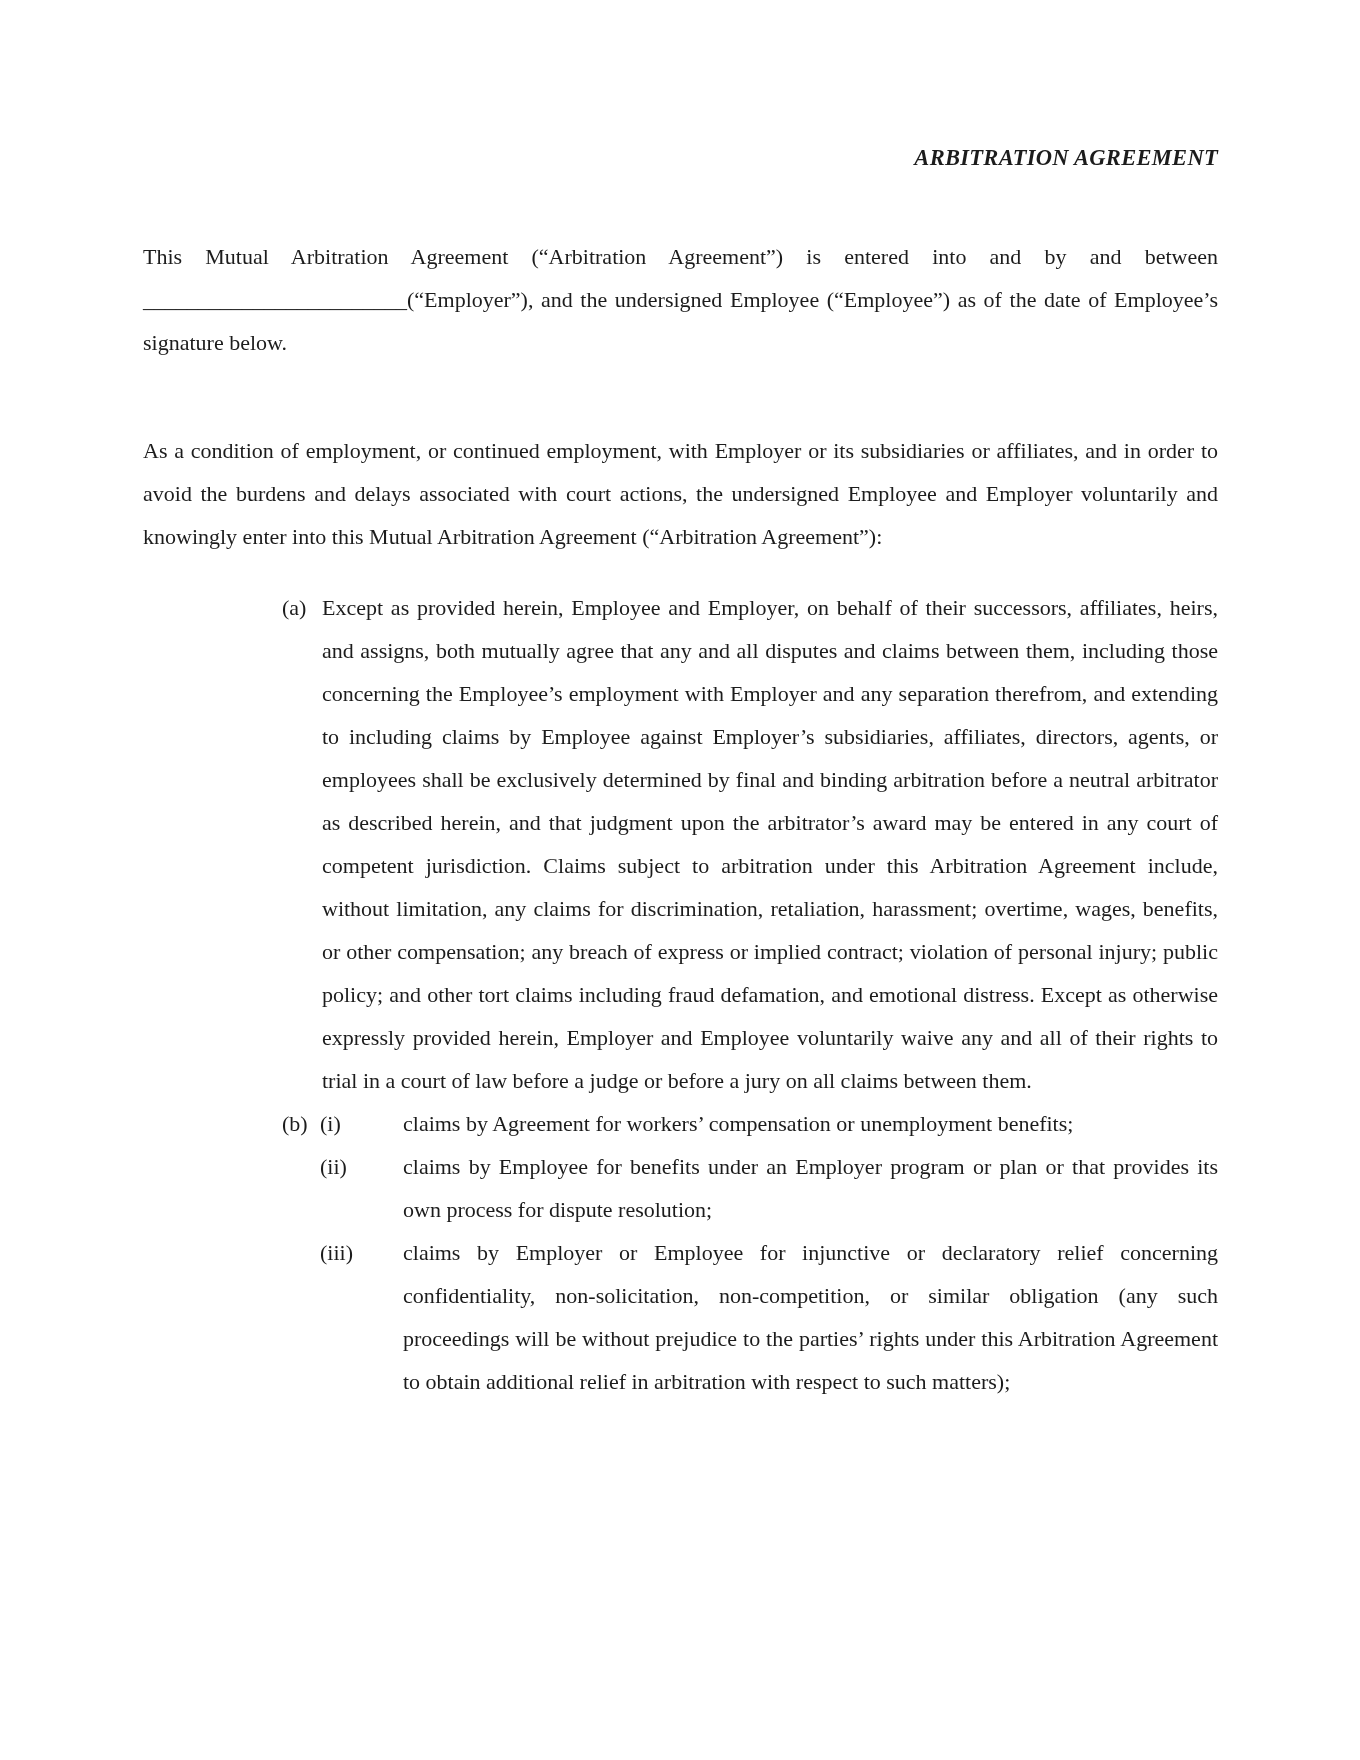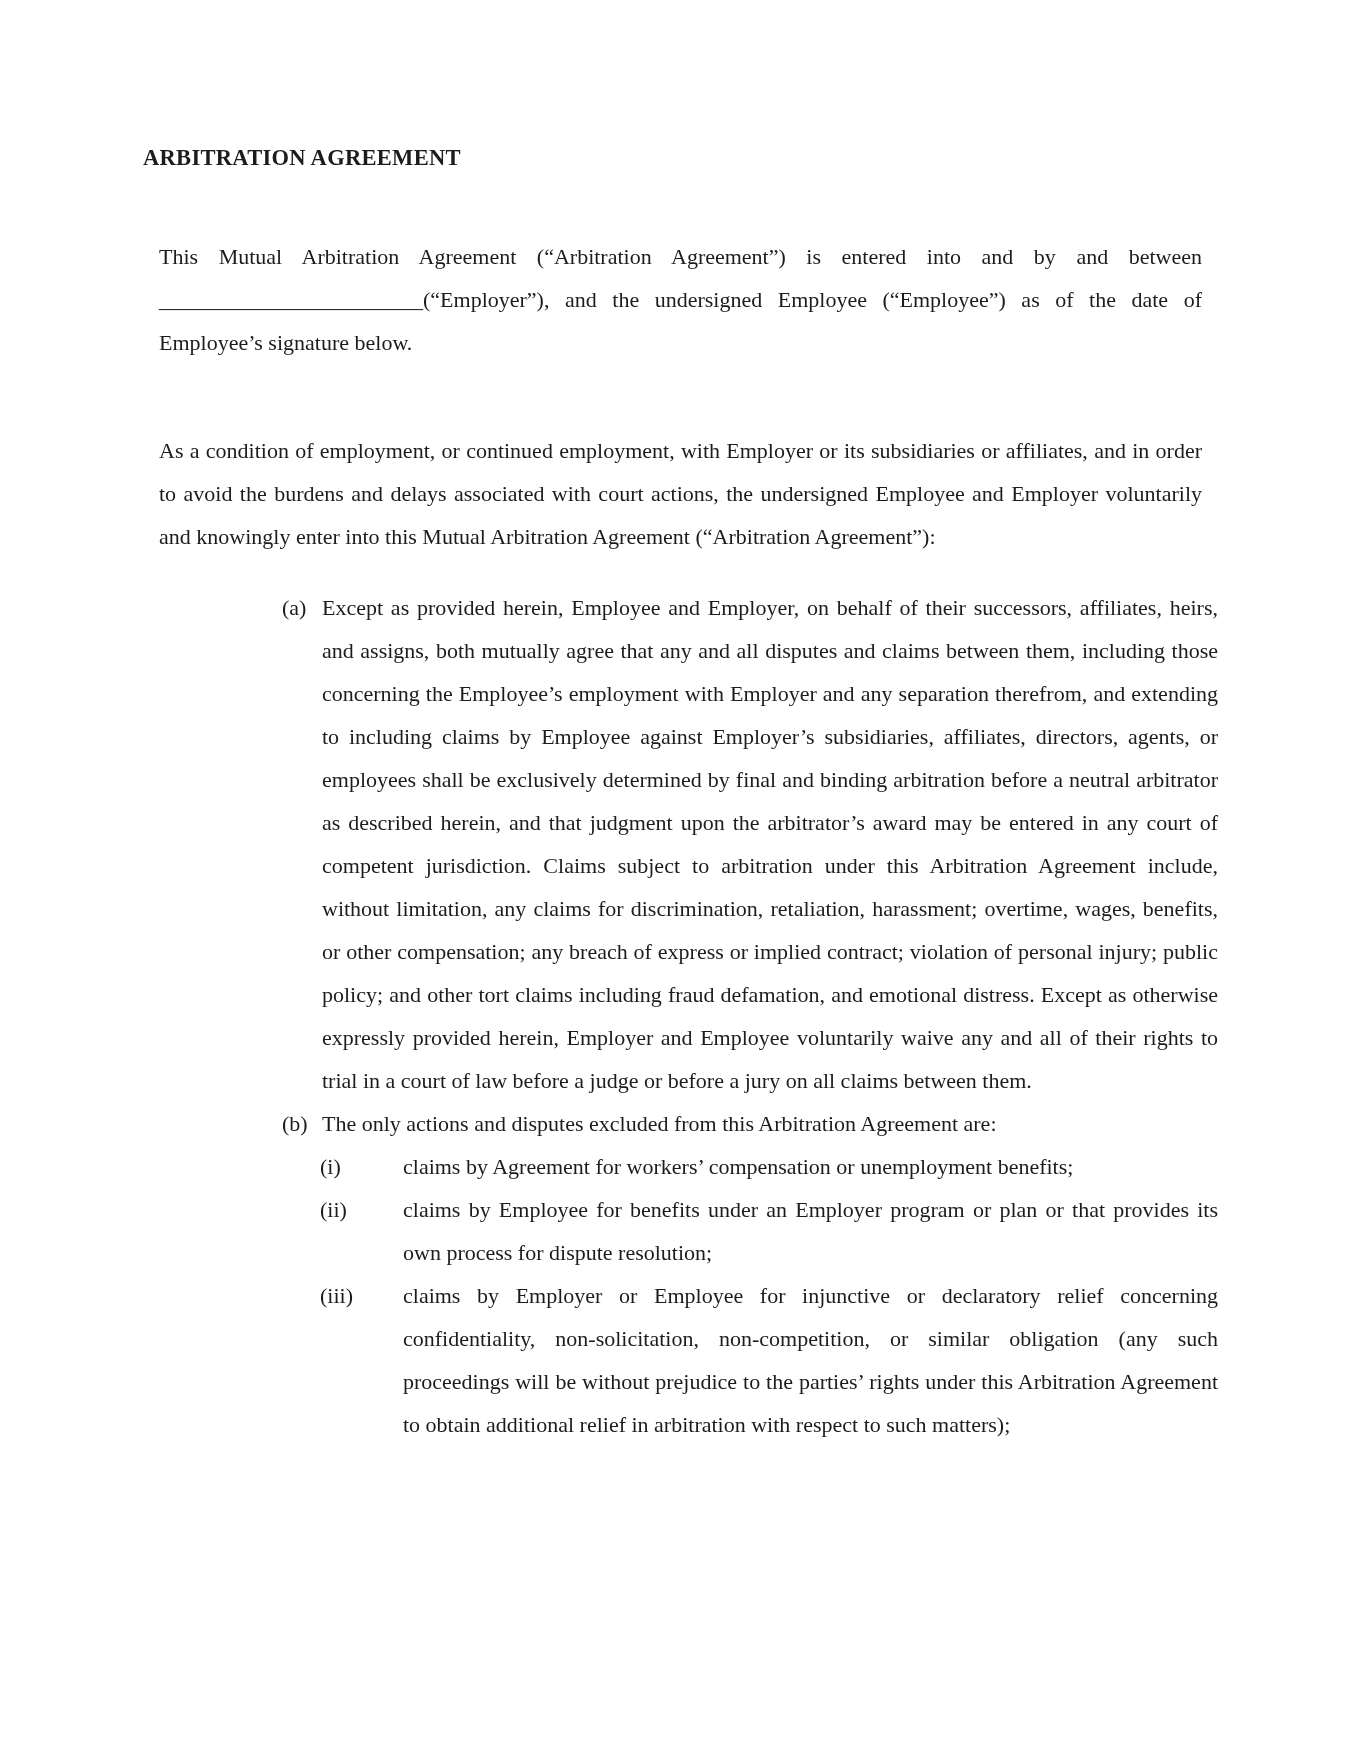--- a/index.html
+++ b/index.html
@@ -18,25 +18,26 @@
     font-size: 22px;
     line-height: 43px;
     color: #1c1c1c;
     overflow: hidden;
   }
   .title {
     margin: 0 0 65px 0;
     font-size: 22.5px;
     font-weight: bold;
     line-height: 24px;
-    text-align: left;
+    text-align: right;
     letter-spacing: 0.3px;
+    font-style: italic;
   }
   .para {
-    margin: 16px;
+    margin: 0;
     text-align: justify;
   }
   .para.intro { margin-bottom: 65px; }
   .para.condition { margin-bottom: 28px; }
   .li1 {
     position: relative;
     padding-left: 179px;
     text-align: justify;
   }
   .li1 > .marker {
@@ -66,21 +67,20 @@
 
   <p class="para condition">As a condition of employment, or continued employment, with Employer or its subsidiaries or affiliates, and in order to avoid the burdens and delays associated with court actions, the undersigned Employee and Employer voluntarily and knowingly enter into this Mutual Arbitration Agreement (“Arbitration Agreement”):</p>
 
   <div class="li1">
     <span class="marker">(a)</span>
     <span>Except as provided herein, Employee and Employer, on behalf of their successors, affiliates, heirs, and assigns, both mutually agree that any and all disputes and claims between them, including those concerning the Employee’s employment with Employer and any separation therefrom, and extending to including claims by Employee against Employer’s subsidiaries, affiliates, directors, agents, or employees shall be exclusively determined by final and binding arbitration before a neutral arbitrator as described herein, and that judgment upon the arbitrator’s award may be entered in any court of competent jurisdiction. Claims subject to arbitration under this Arbitration Agreement include, without limitation, any claims for discrimination, retaliation, harassment; overtime, wages, benefits, or other compensation; any breach of express or implied contract; violation of personal injury; public policy; and other tort claims including fraud defamation, and emotional distress. Except as otherwise expressly provided herein, Employer and Employee voluntarily waive any and all of their rights to trial in a court of law before a judge or before a jury on all claims between them.</span>
   </div>
 
   <div class="li1">
     <span class="marker">(b)</span>
-    <span>The only actions and disputes excluded from this Arbitration Agreement are:</span>
   </div>
 
   <div class="li2">
     <span class="marker">(i)</span>
     <span>claims by Agreement for workers’ compensation or unemployment benefits;</span>
   </div>
 
   <div class="li2">
     <span class="marker">(ii)</span>
     <span>claims by Employee for benefits under an Employer program or plan or that provides its own process for dispute resolution;</span>

